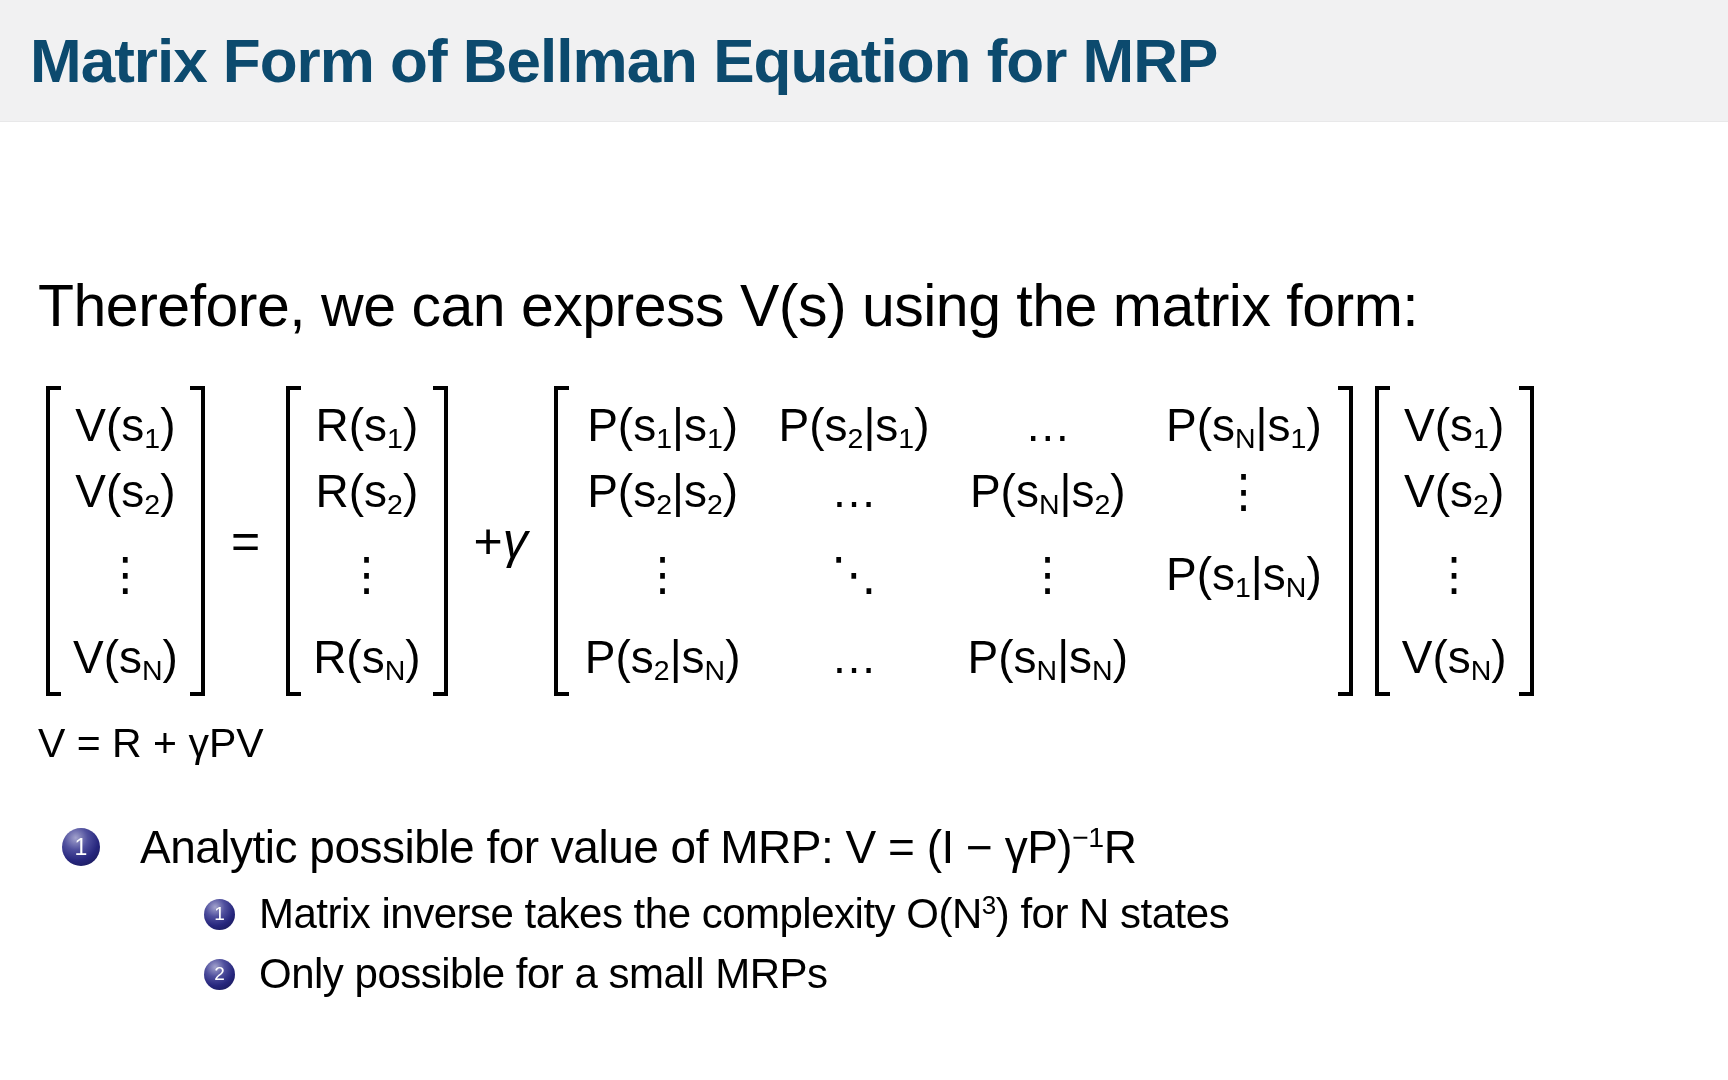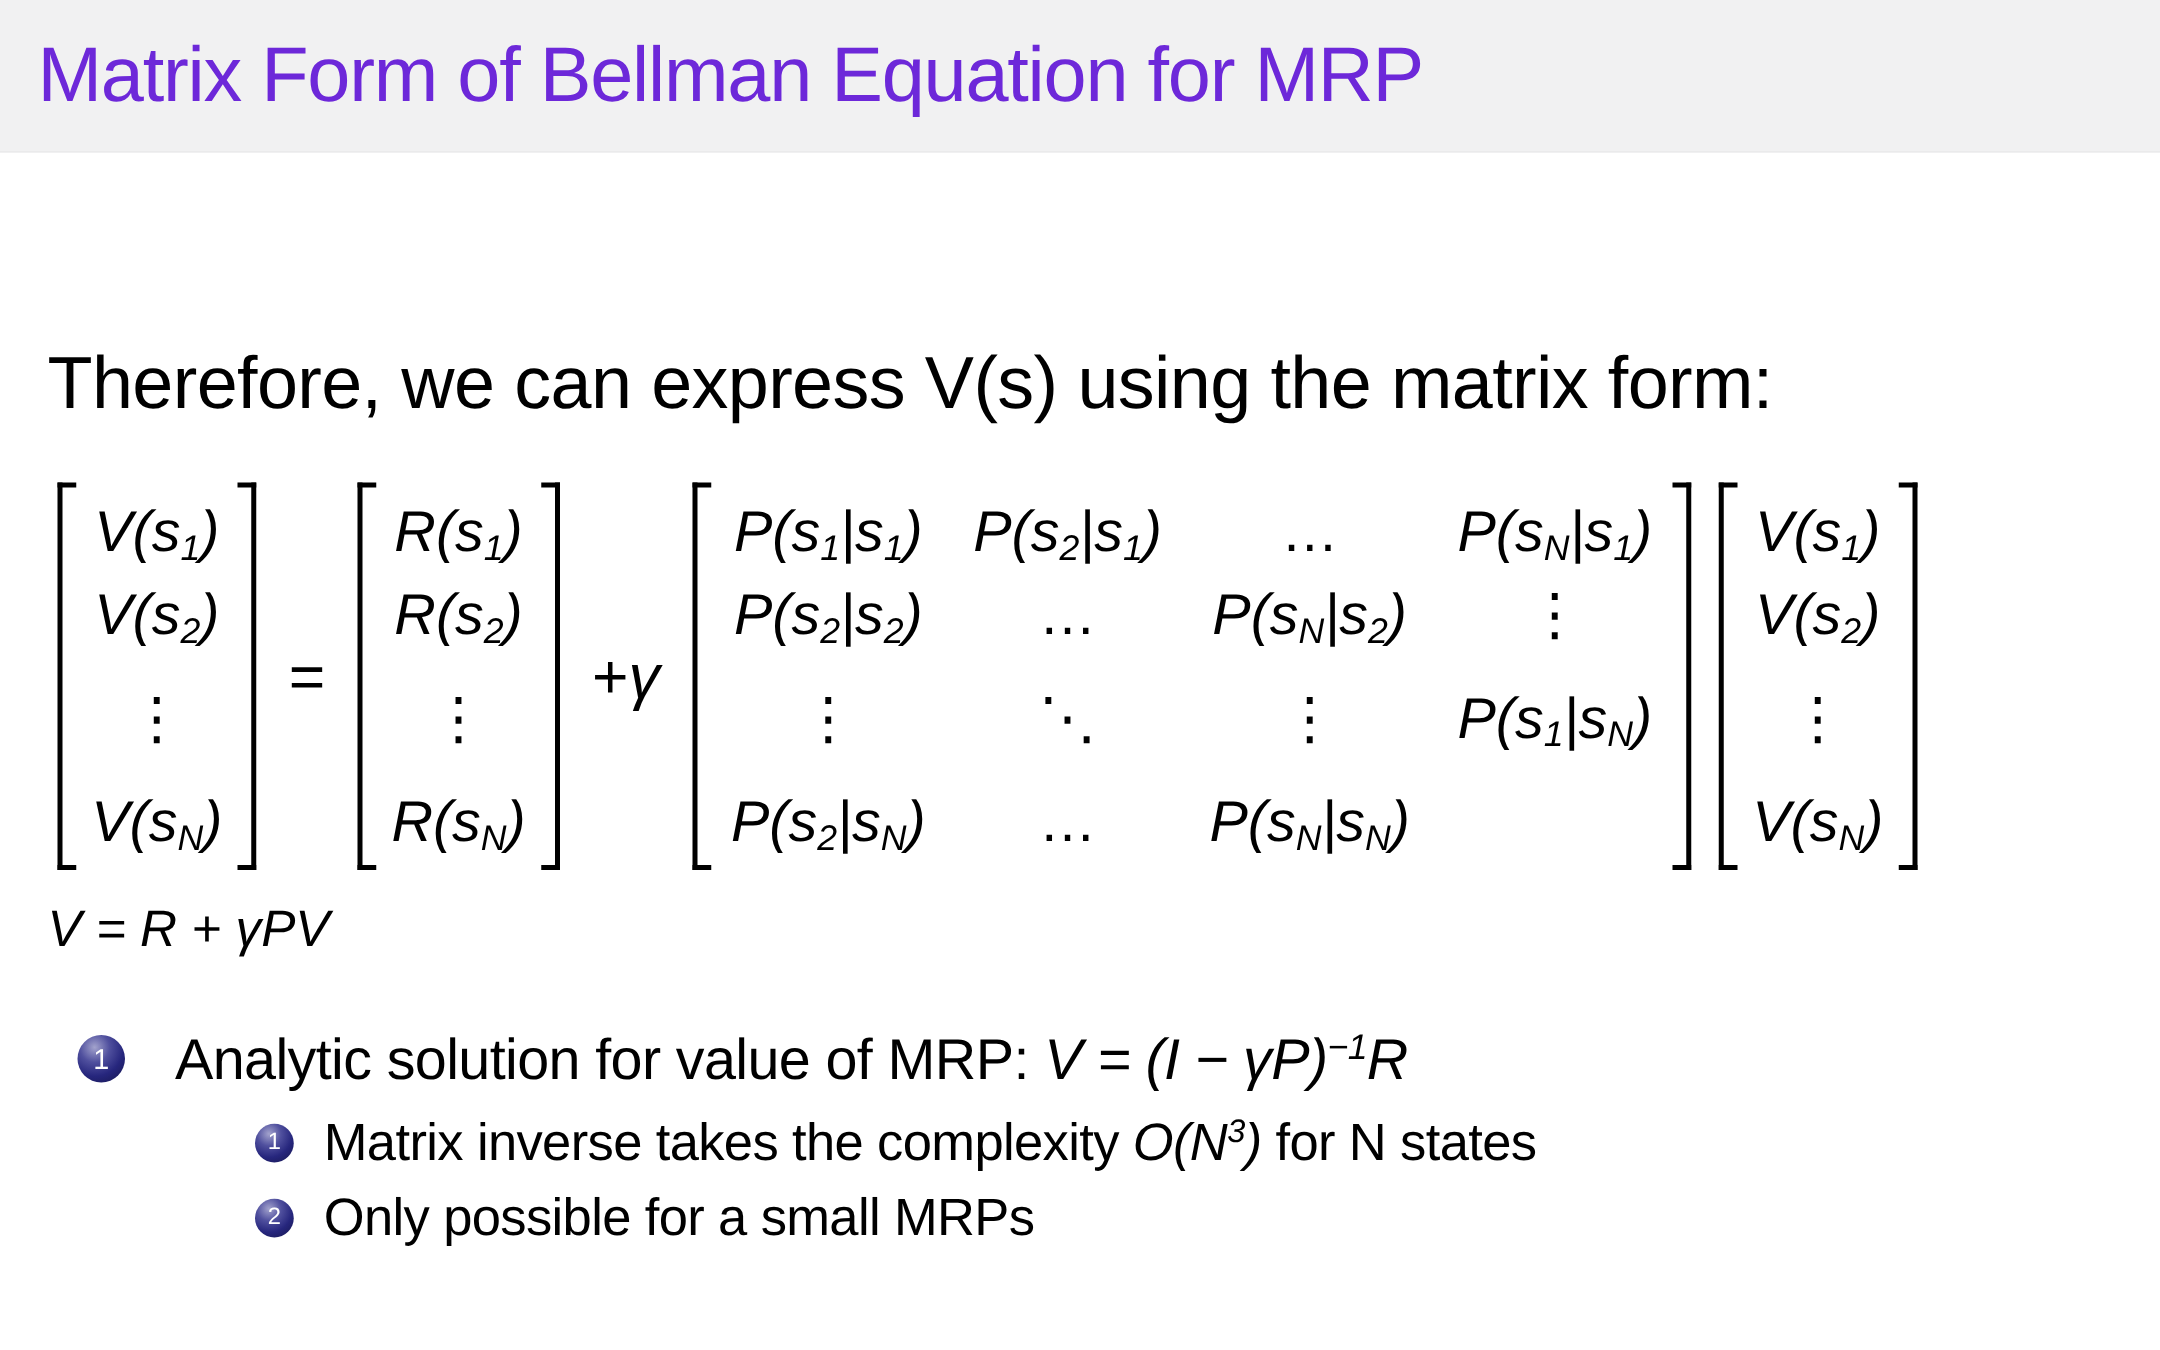--- a/index.html
+++ b/index.html
@@ -19,22 +19,23 @@
     height: 122px;
     background: #f1f1f2;
     border-bottom: 1px solid #e8e8e9;
     display: flex;
     align-items: center;
     padding-left: 30px;
   }
   .title-bar .title {
     font-size: 62px;
     letter-spacing: -1px;
-    color: #6d28d9;
-    white-space: nowrap;
+    color: #0c4a6e;
+    white-space: nowrap;
+    font-weight: bold;
   }
 
   
   .intro {
     position: absolute;
     left: 38px;
     top: 272px;
     font-size: 59px;
     letter-spacing: -0.5px;
     white-space: nowrap;
@@ -42,21 +43,21 @@
 
   
   .equation {
     position: absolute;
     left: 46px;
     top: 386px;
     display: flex;
     align-items: center;
     font-size: 46px;
   }
-  .math { font-style: italic; }
+  .math { }
   sub { font-size: 62%; vertical-align: -0.25em; line-height: 0; }
   sup { font-size: 62%; vertical-align: 0.55em; line-height: 0; }
 
   .vec { display: flex; align-items: stretch; }
   .br { width: 15px; flex: 0 0 auto; border: 0 solid #000; }
   .br.l { border-left-width: 4px; border-top-width: 4px; border-bottom-width: 4px; }
   .br.r { border-right-width: 4px; border-top-width: 4px; border-bottom-width: 4px; }
 
   .vec-grid {
     display: grid;
@@ -206,21 +207,21 @@
     <div class="br r"></div>
   </div>
 
 </div>
 
 <div class="compact math">V = R + γPV</div>
 
 <div class="list">
   <div class="item-row">
     <div class="badge">1</div>
-    <div class="item-text"><span>Analytic solution for value of MRP: </span><span class="math">V = (I − γP)<sup>−1</sup>R</span></div>
+    <div class="item-text"><span>Analytic possible for value of MRP: </span><span class="math">V = (I − γP)<sup>−1</sup>R</span></div>
   </div>
 
   <div class="sub-list">
     <div class="sub-row">
       <div class="badge small">1</div>
       <div class="sub-text"><span>Matrix inverse takes the complexity </span><span class="math">O(N<sup>3</sup>)</span><span> for N states</span></div>
     </div>
     <div class="sub-row">
       <div class="badge small">2</div>
       <div class="sub-text"><span>Only possible for a small MRPs</span><span class="math"></span><span></span></div>

